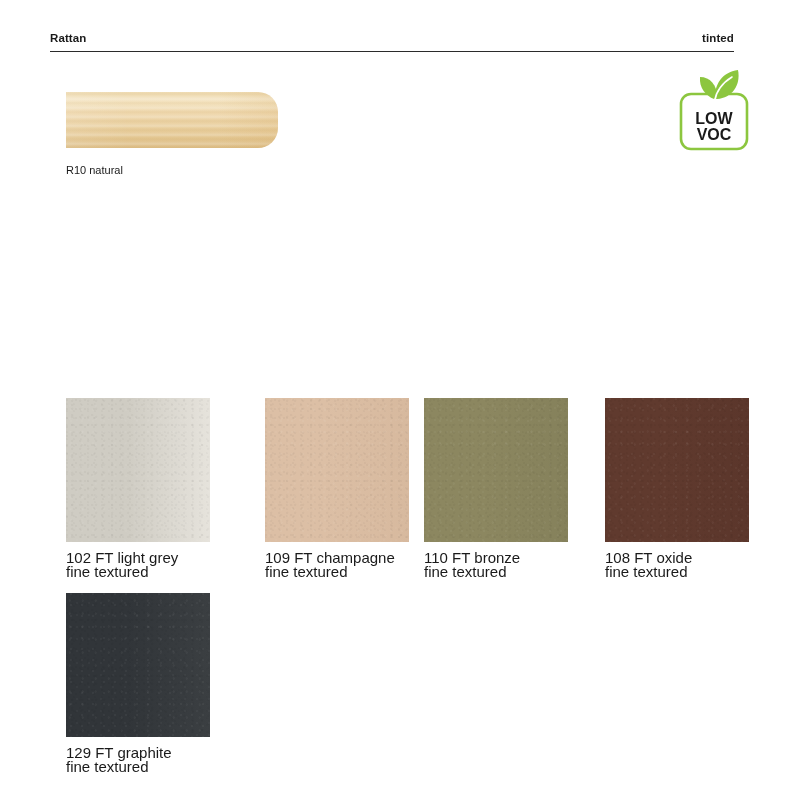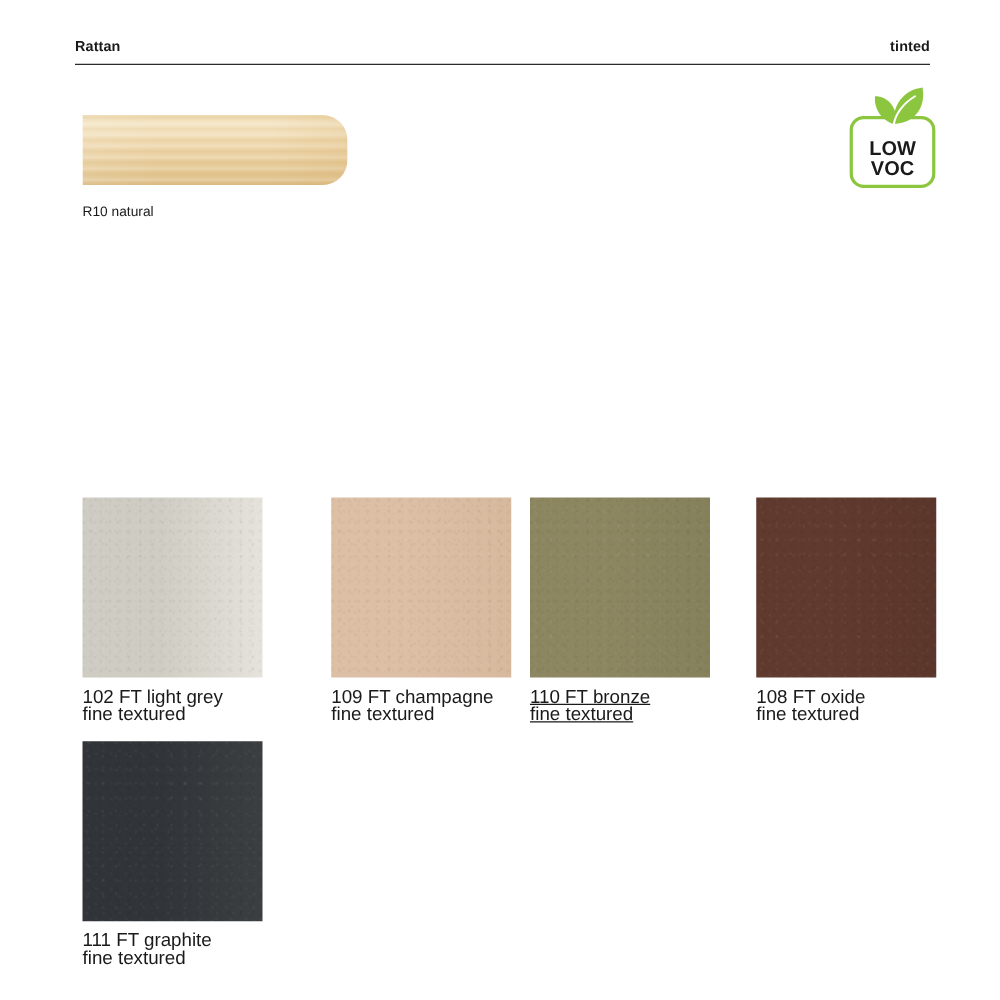--- a/index.html
+++ b/index.html
@@ -20,21 +20,21 @@
   .page {
     position: absolute;
     inset: 0;
     width: 800px;
     height: 800px;
   }
 
   
   .section-head {
     position: absolute;
-    left: 60px;
+    left: 50px;
     width: 684px;
     display: flex;
     align-items: flex-end;
     justify-content: space-between;
     border-bottom: 1.6px solid #2b2b2b;
     padding-bottom: 6px;
   }
   .section-head .title,
   .section-head .subtitle {
     font-size: 11.5px;
@@ -136,21 +136,21 @@
     font-size: 15px;
     line-height: 13.5px;
     color: #1a1a1a;
   }
   .swatch .caption .name { display: block; }
   .swatch .caption .finish { display: block; }
 
   
   #sw-0 { left: 66px;  top: 398px; }
   #sw-1 { left: 245px; top: 398px; margin-left: 20px; }
-  #sw-2 { left: 424px; top: 398px; text-decoration: underline; }
+  #sw-2 { left: 424px; top: 398px; }
   #sw-3 { left: 605px; top: 398px; }
   #sw-4 { left: 66px;  top: 593px; }
 </style>
 </head>
 <body>
 
 <div class="page">
 
   <div class="section-head" id="head-rattan">
     <span class="title">Rattan</span>
@@ -216,18 +216,18 @@
       <span class="name">108 FT oxide</span>
       <span class="finish">fine textured</span>
     </div>
   </div>
 
   <div class="swatch" id="sw-4">
     <div class="chip" style="background: linear-gradient(to right, rgb(49, 53, 57) 0%, rgb(49, 53, 57) 42%, rgb(59, 63, 66) 100%);">
       <div class="tex"></div>
     </div>
     <div class="caption">
-      <span class="name">111 FT graphite</span>
+      <span class="name">129 FT graphite</span>
       <span class="finish">fine textured</span>
     </div>
   </div>
 
 </div>
 
 </body></html>

